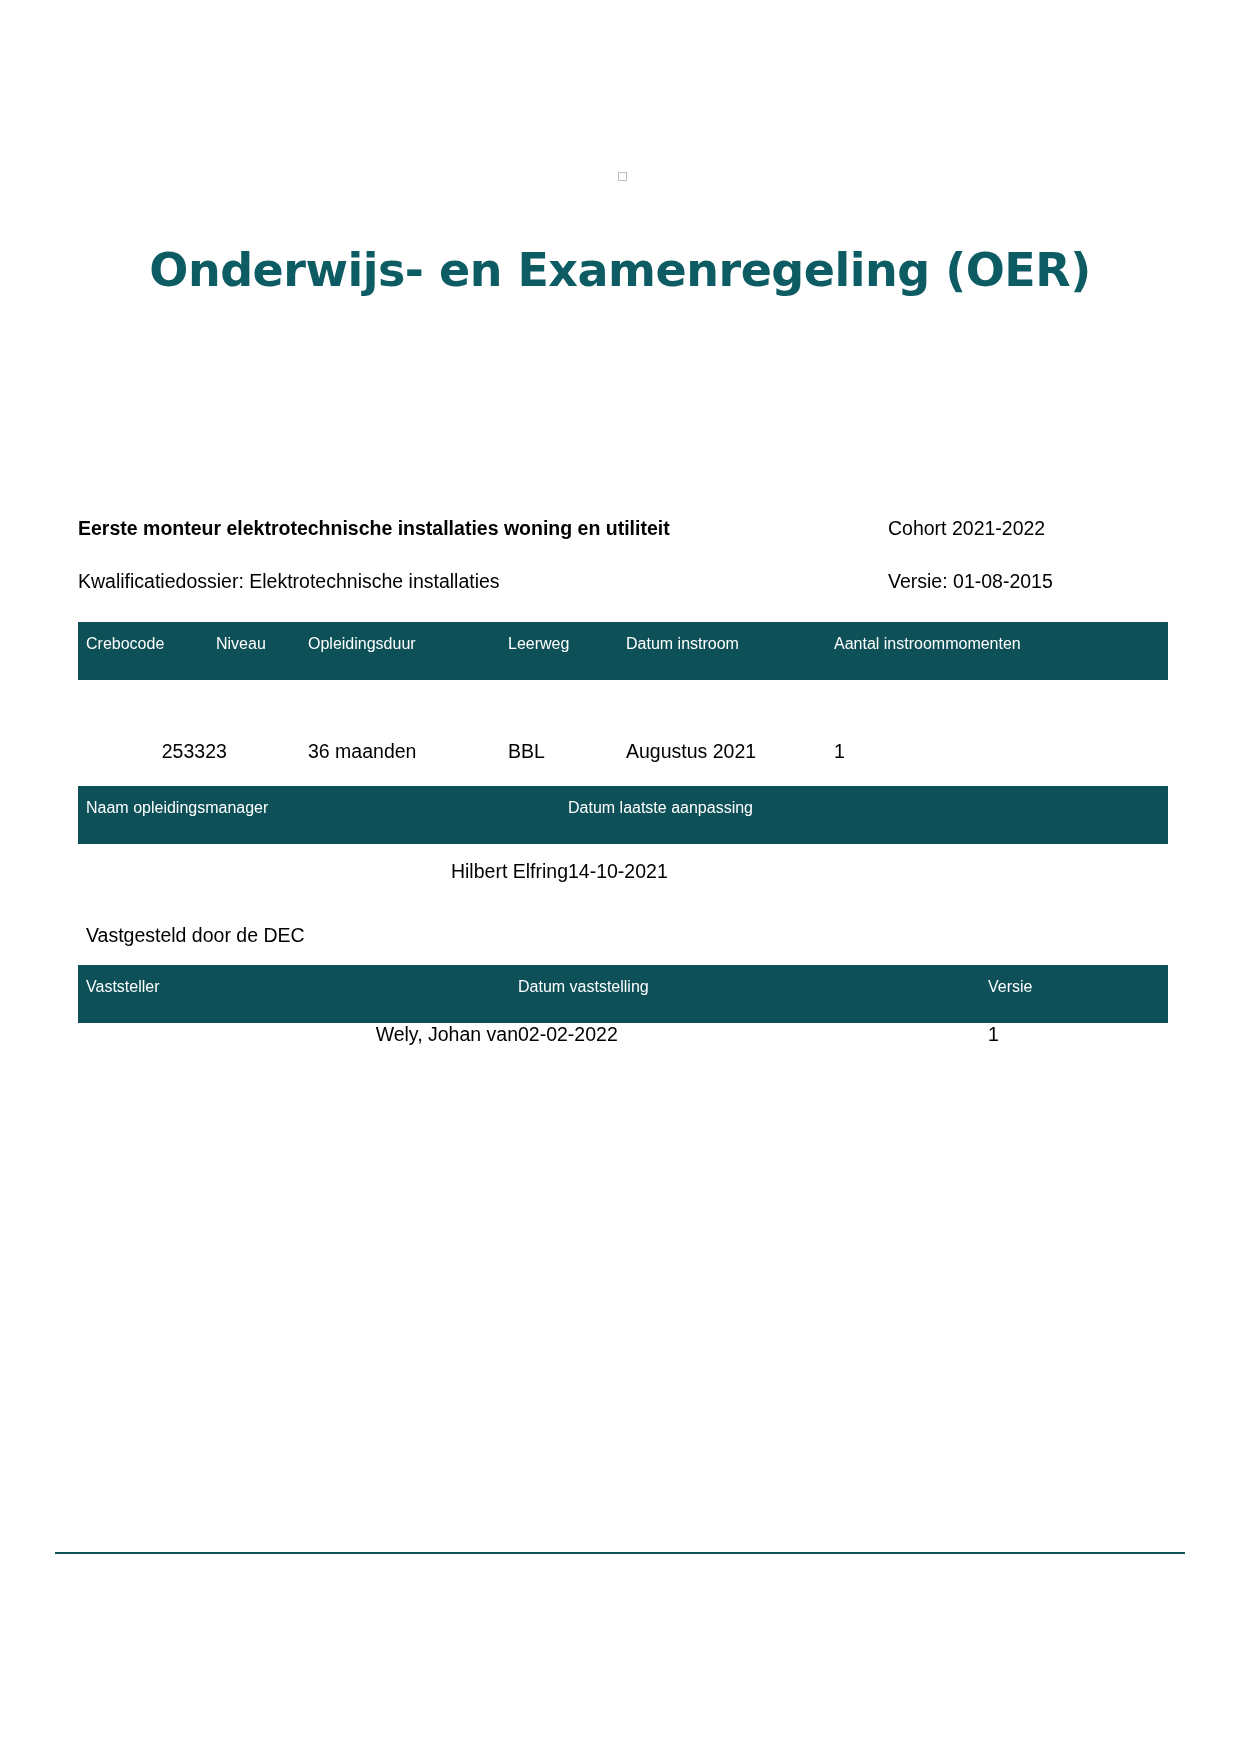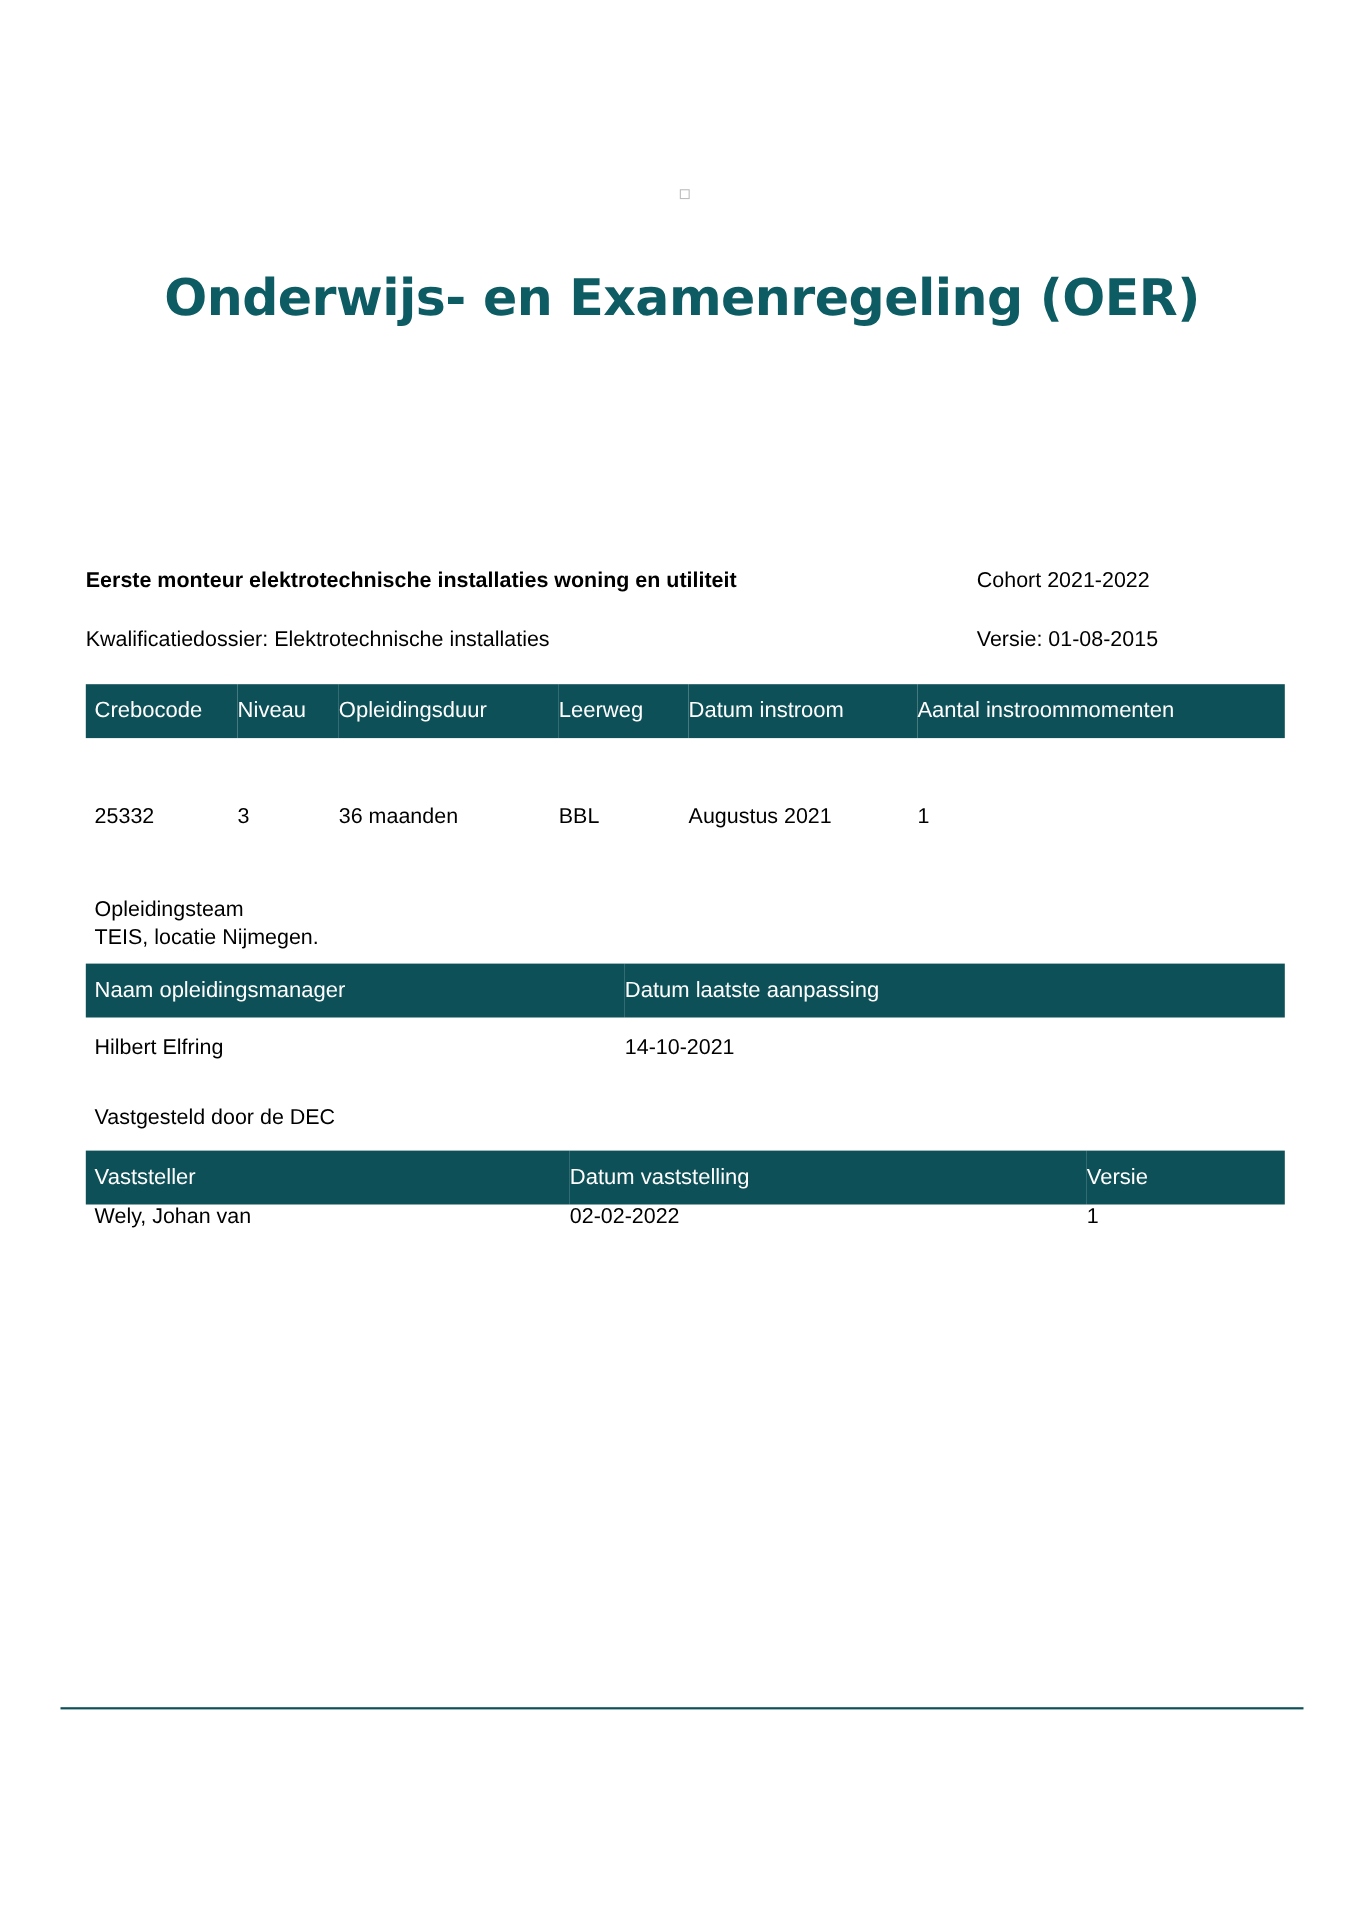--- a/index.html
+++ b/index.html
@@ -74,36 +74,37 @@
 
   table {
     border-collapse: collapse;
     width: 1090px;
     table-layout: fixed;
   }
   thead th {
     background: #0d5057;
     color: #ffffff;
     font-weight: normal;
-    font-size: 20px;
+    font-size: 16px;
     text-align: left;
-    padding: 13px 0 13px 0;
+    padding: 13px 0 27px 0;
   }
   thead th:first-child {
     padding-left: 8px;
   }
   tbody td {
     font-size: 19.5px;
     text-align: left;
     padding: 0;
     vertical-align: top;
     color: #000;
   }
   tbody td:first-child {
     padding-left: 8px;
+    text-align: right;
   }
 
   .table-main {
     margin-top: 14px;
   }
   .table-main tbody td {
     height: 96px;
     padding-top: 60px;
     box-sizing: border-box;
   }
@@ -193,24 +194,20 @@
           <td>25332</td>
           <td>3</td>
           <td>36 maanden</td>
           <td>BBL</td>
           <td>Augustus 2021</td>
           <td>1</td>
         </tr>
       </tbody>
     </table>
 
-    <div class="team-block">
-      <div>Opleidingsteam</div>
-      <div>TEIS, locatie Nijmegen.</div>
-    </div>
 
     <table class="table-manager">
       <colgroup>
         <col style="width:490px">
         <col style="width:600px">
       </colgroup>
       <thead>
         <tr>
           <th>Naam opleidingsmanager</th>
           <th>Datum laatste aanpassing</th>

